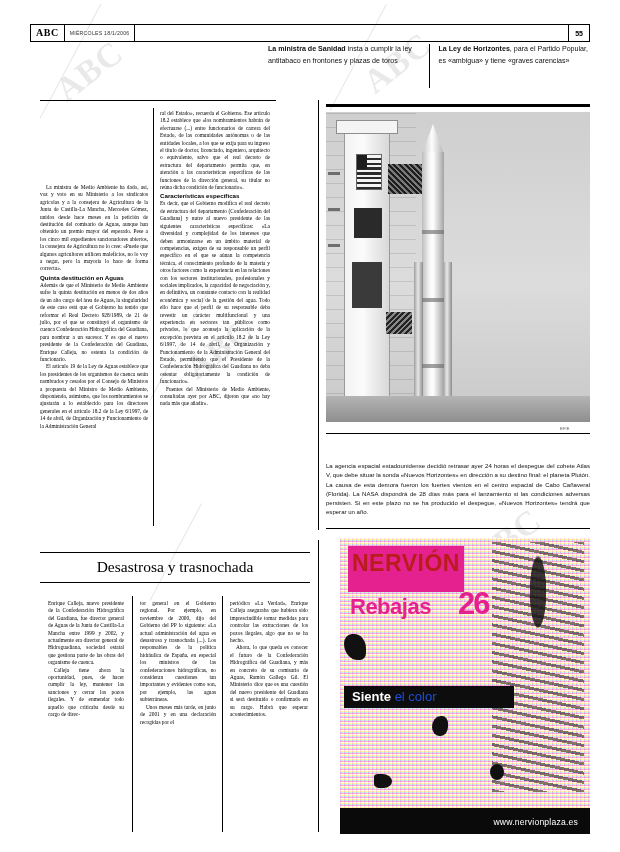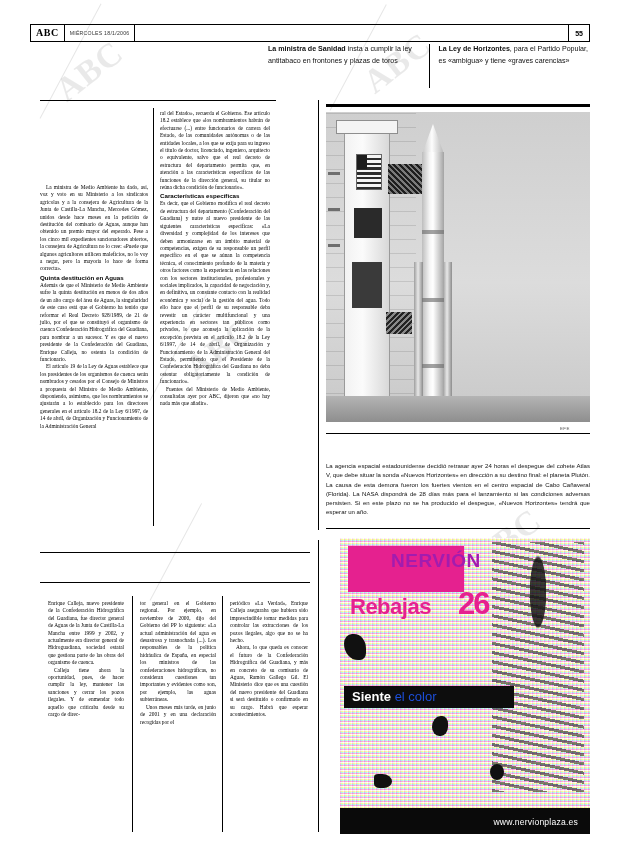--- a/index.html
+++ b/index.html
@@ -201,21 +201,21 @@
   .ad-splat{
     position:absolute;background:#111;
   }
   .ad-logo{
     position:absolute;left:8px;top:8px;width:116px;height:46px;
     background:#e5218f;
   }
   .ad-logo-txt{
     position:absolute;left:12px;top:12px;
     font-family:"Liberation Sans", sans-serif;
-    font-weight:bold;font-size:19px;letter-spacing:.5px;color:#a21caf;margin-left:39px;
+    font-weight:bold;font-size:23px;letter-spacing:.5px;color:#b91c1c;
   }
   .ad-reb{
     position:absolute;left:10px;top:56px;
     font-family:"Liberation Sans", sans-serif;
     font-weight:bold;font-size:22px;color:#e5218f;letter-spacing:-.5px;
   }
   .ad-26{
     position:absolute;left:118px;top:48px;
     font-family:"Liberation Sans", sans-serif;
     font-weight:bold;font-size:31px;color:#e5218f;letter-spacing:-2px;
@@ -329,20 +329,21 @@
     <div class="rocket-band" style="top:252px;"></div>
     <div class="photo-ground"></div>
   </div>
   <div class="photo-credit">EFE</div>
 
   <div class="hrule" style="left:326px;top:433px;width:264px;"></div>
   <div class="pluton-body">La agencia espacial estadounidense decidió retrasar ayer 24 horas el despegue del cohete Atlas V, que debe situar la sonda «Nuevos Horizontes» en dirección a su destino final: el planeta Plutón. La causa de esta demora fueron los fuertes vientos en el centro espacial de Cabo Cañaveral (Florida). La NASA dispondrá de 28 días más para el lanzamiento si las condiciones adversas persisten. Si en este plazo no se ha producido el despegue, «Nuevos Horizontes» tendrá que esperar un año.</div>
   <div class="hrule" style="left:326px;top:528px;width:264px;"></div>
 
   <div class="des-rule-top"></div>
+  <div class="des-title">Desastrosa y trasnochada</div>
   <div class="des-rule-bot"></div>
 
   <div class="vrule" style="left:132px;top:596px;height:236px;"></div>
   <div class="vrule" style="left:222px;top:596px;height:236px;"></div>
   <div class="vrule" style="left:318px;top:540px;height:292px;"></div>
 
   <div class="body-col" style="left:48px;top:600px;width:76px;">
     <p class="noind">Enrique Calleja, nuevo presidente de la Confederación Hidrográfica del Guadiana, fue director general de Aguas de la Junta de Castilla-La Mancha entre 1999 y 2002, y actualmente era director general de Hidroguadiana, sociedad estatal que gestiona parte de las obras del organismo de cuenca.</p>
     <p>Calleja tiene ahora la oportunidad, pues, de hacer cumplir la ley, mantener las sanciones y cerrar los pozos ilegales. Y de enmendar todo aquello que criticaba desde su cargo de direc-</p>
   </div>

